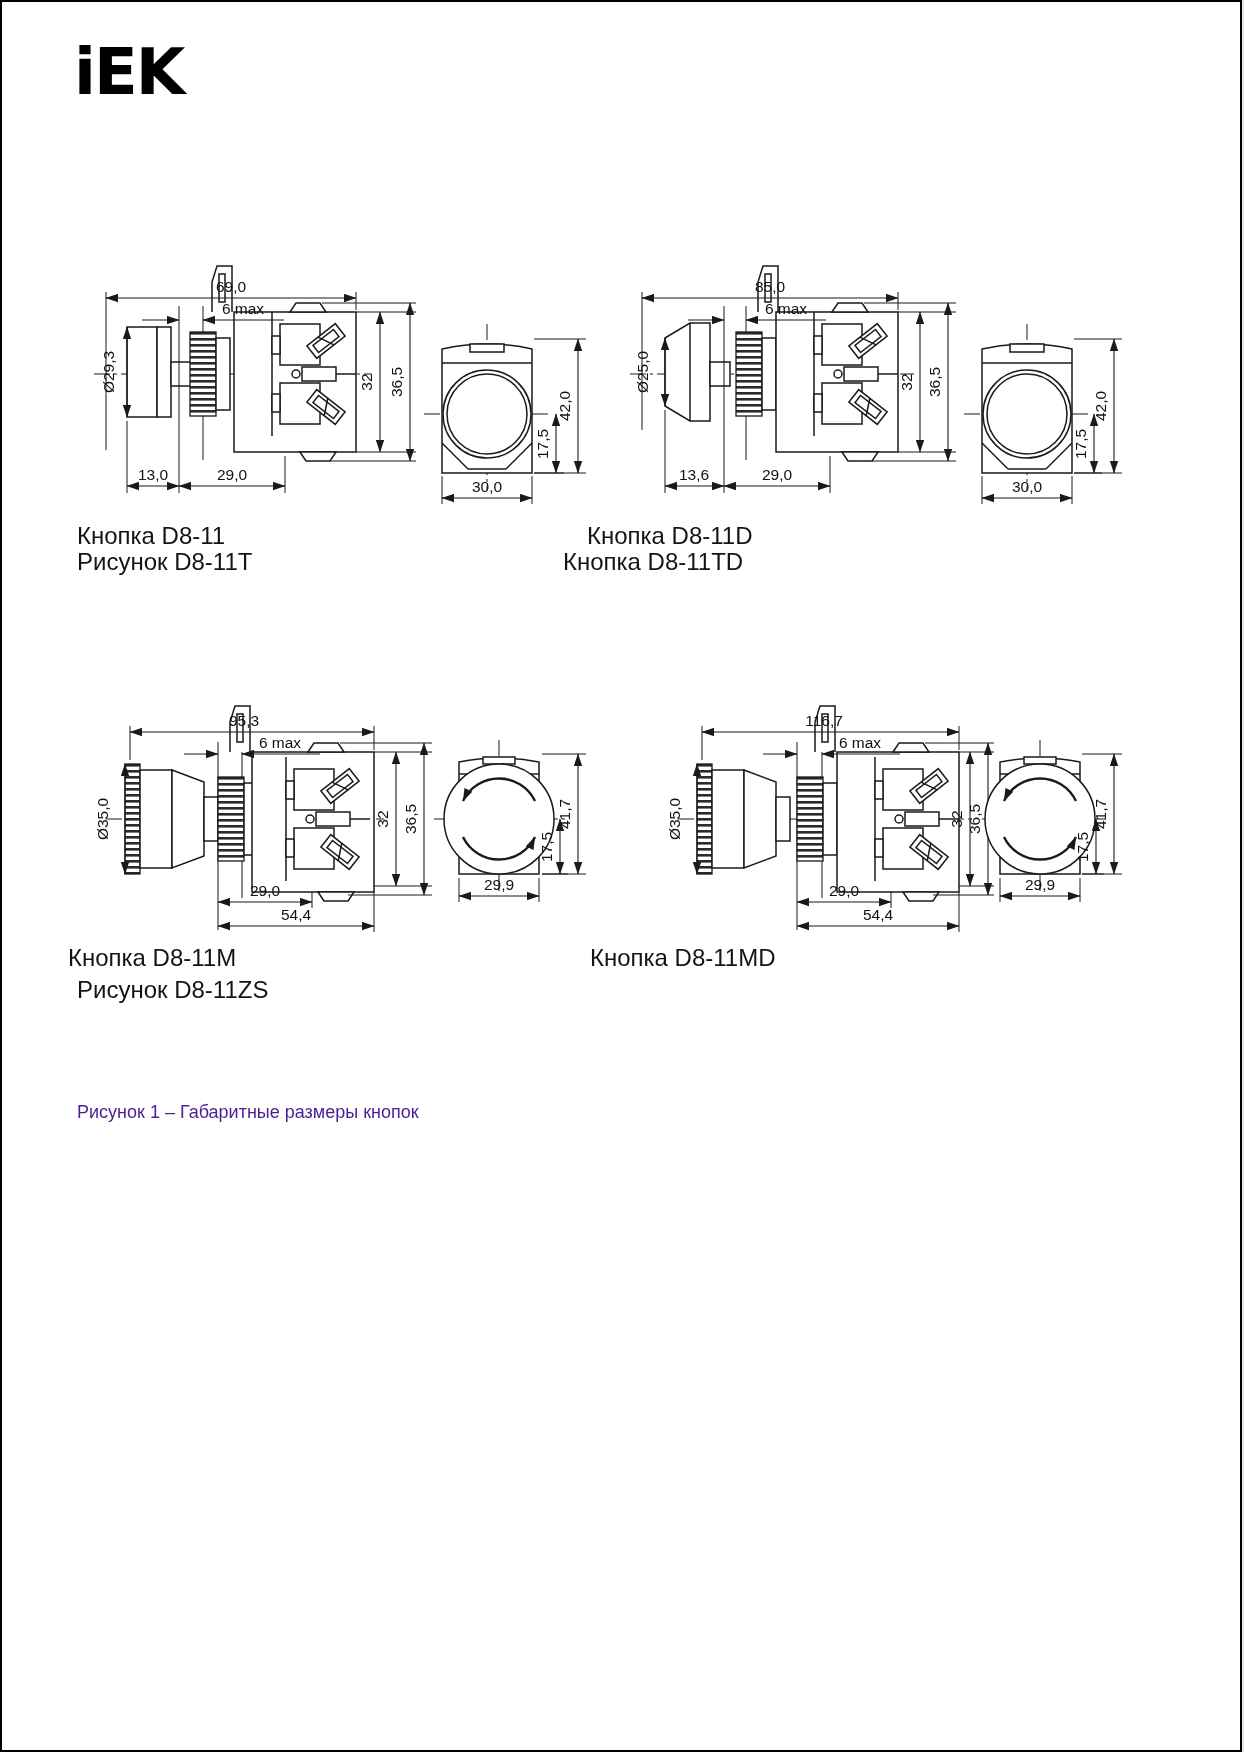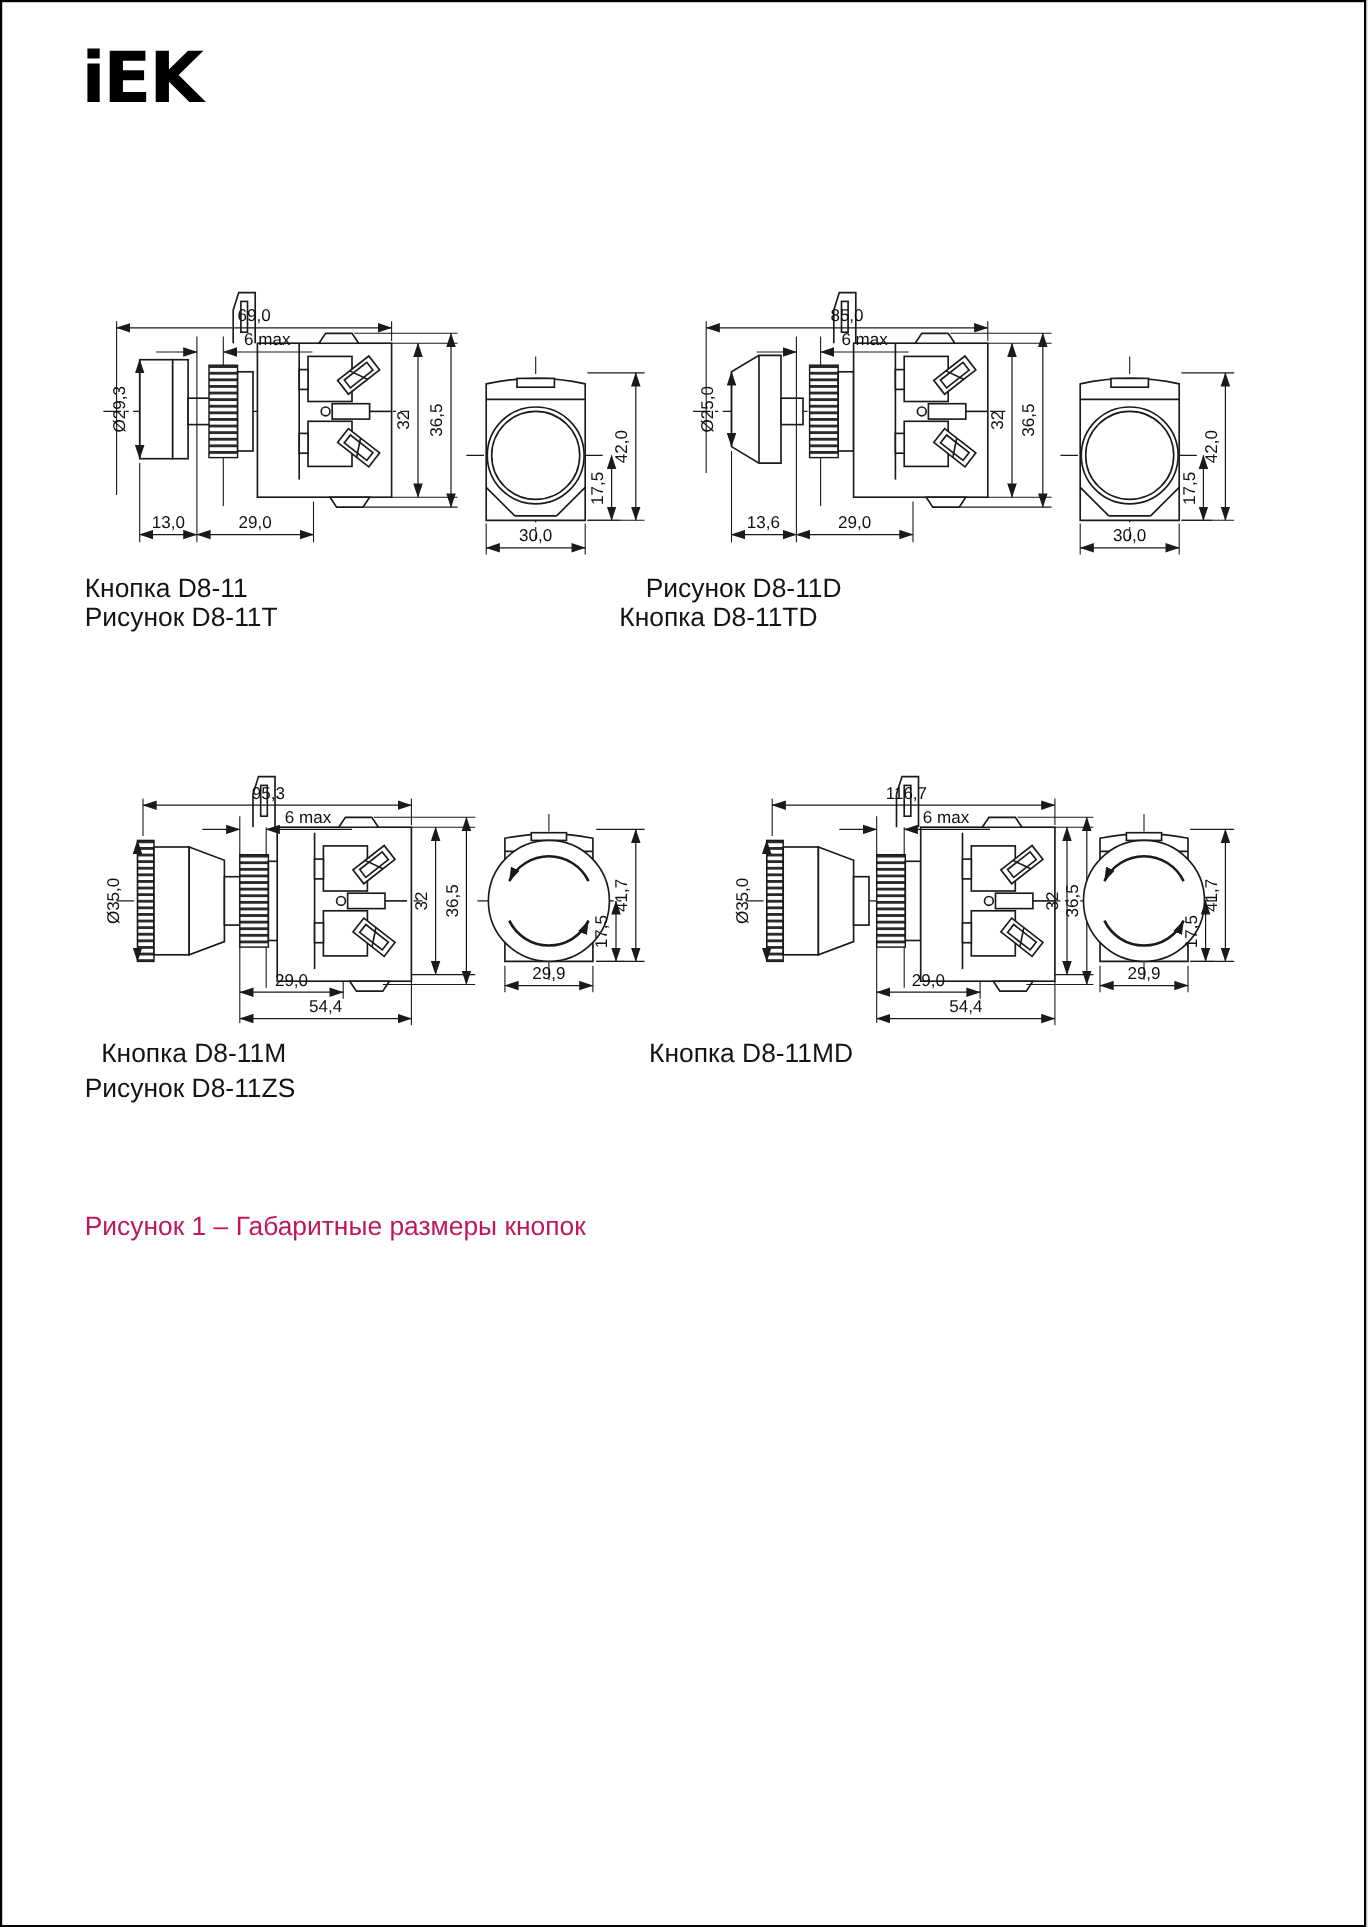--- a/index.html
+++ b/index.html
@@ -10,21 +10,21 @@
   }
   .logo{
     position:absolute;left:72px;top:38px;
     font-family:"DejaVu Sans",sans-serif;font-weight:800;
     font-size:64px;letter-spacing:-2px;color:#000;line-height:1;
   }
   .caption-line{
     position:absolute;font-size:24px;color:#141414;white-space:nowrap;
   }
   .fig-caption{
-    position:absolute;left:75px;top:1100px;font-size:24px;color:#be185d;white-space:nowrap;
+    position:absolute;left:75px;top:1100px;font-size:18px;color:#4c1d95;white-space:nowrap;
   }
   svg.diag{position:absolute;overflow:visible;}
   .ln{fill:none;stroke:#1a1a1a;stroke-width:1.5px;}
   .lnf{fill:#fff;stroke:#1a1a1a;stroke-width:1.5px;}
   .thr{fill:url(#thrp);stroke:#1a1a1a;stroke-width:1.3px;}
   .dim{fill:none;stroke:#1a1a1a;stroke-width:1.1px;}
   .ext{fill:none;stroke:#1a1a1a;stroke-width:1px;}
   .cl{fill:none;stroke:#1a1a1a;stroke-width:1px;stroke-dasharray:16 4 3 4;}
   .arc{fill:none;stroke:#1a1a1a;stroke-width:2.4px;}
   .dt{font-family:"Liberation Sans",sans-serif;font-size:15.5px;fill:#111;stroke:none;}
@@ -218,21 +218,21 @@
       <text class="dt mid" x="437" y="242">30,0</text>
       <line class="ext" x1="484" y1="223" x2="512" y2="223"></line>
       <line class="dim" x1="504" y1="164" x2="504" y2="223" marker-start="url(#ah)" marker-end="url(#ah)"></line>
       <text class="dt mid" transform="translate(496,194) rotate(-90)">17,5</text>
       <line class="ext" x1="484" y1="89" x2="532" y2="89"></line>
       <line class="ext" x1="484" y1="223" x2="532" y2="223"></line>
       <line class="dim" x1="524" y1="89" x2="524" y2="223" marker-start="url(#ah)" marker-end="url(#ah)"></line>
       <text class="dt mid" transform="translate(516,156) rotate(-90)">42,0</text>
     </g>
   </svg>
-  <div class="caption-line" style="left:585px;top:520px">Рисунок D8-11D</div>
+  <div class="caption-line" style="left:585px;top:520px">Кнопка D8-11D</div>
   <div class="caption-line" style="left:561px;top:546px">Кнопка D8-11TD</div>
 
   <svg class="diag" style="left:70px;top:640px" width="520" height="300" viewBox="0 0 520 300">
     <g>
       <line class="cl" x1="34" y1="177" x2="312" y2="177"></line>
       <use href="#mhead" x="53" y="122"></use>
       <line class="ext" x1="146" y1="100" x2="146" y2="288"></line>
       <line class="ext" x1="170" y1="100" x2="170" y2="256"></line>
       <use href="#collar" x="146" y="135"></use>
       <use href="#tab" x="158" y="64"></use>
@@ -274,21 +274,21 @@
       <text class="dt mid" x="427" y="248">29,9</text>
       <line class="ext" x1="470" y1="232" x2="496" y2="232"></line>
       <line class="dim" x1="488" y1="177" x2="488" y2="232" marker-start="url(#ah)" marker-end="url(#ah)"></line>
       <text class="dt mid" transform="translate(480,205) rotate(-90)">17,5</text>
       <line class="ext" x1="470" y1="112" x2="514" y2="112"></line>
       <line class="ext" x1="470" y1="232" x2="514" y2="232"></line>
       <line class="dim" x1="506" y1="112" x2="506" y2="232" marker-start="url(#ah)" marker-end="url(#ah)"></line>
       <text class="dt mid" transform="translate(498,172) rotate(-90)">41,7</text>
     </g>
   </svg>
-  <div class="caption-line" style="left:90px;top:942px">Кнопка D8-11M</div>
+  <div class="caption-line" style="left:66px;top:942px">Кнопка D8-11M</div>
   <div class="caption-line" style="left:75px;top:974px">Рисунок D8-11ZS</div>
 
   <svg class="diag" style="left:580px;top:640px" width="560" height="300" viewBox="0 0 560 300">
     <g>
       <line class="cl" x1="96" y1="177" x2="388" y2="177"></line>
       <use href="#mhead" x="115" y="122"></use>
       <line class="ext" x1="215" y1="100" x2="215" y2="288"></line>
       <line class="ext" x1="240" y1="100" x2="240" y2="256"></line>
       <use href="#collar" x="215" y="135"></use>
       <use href="#tab" x="233" y="64"></use>

